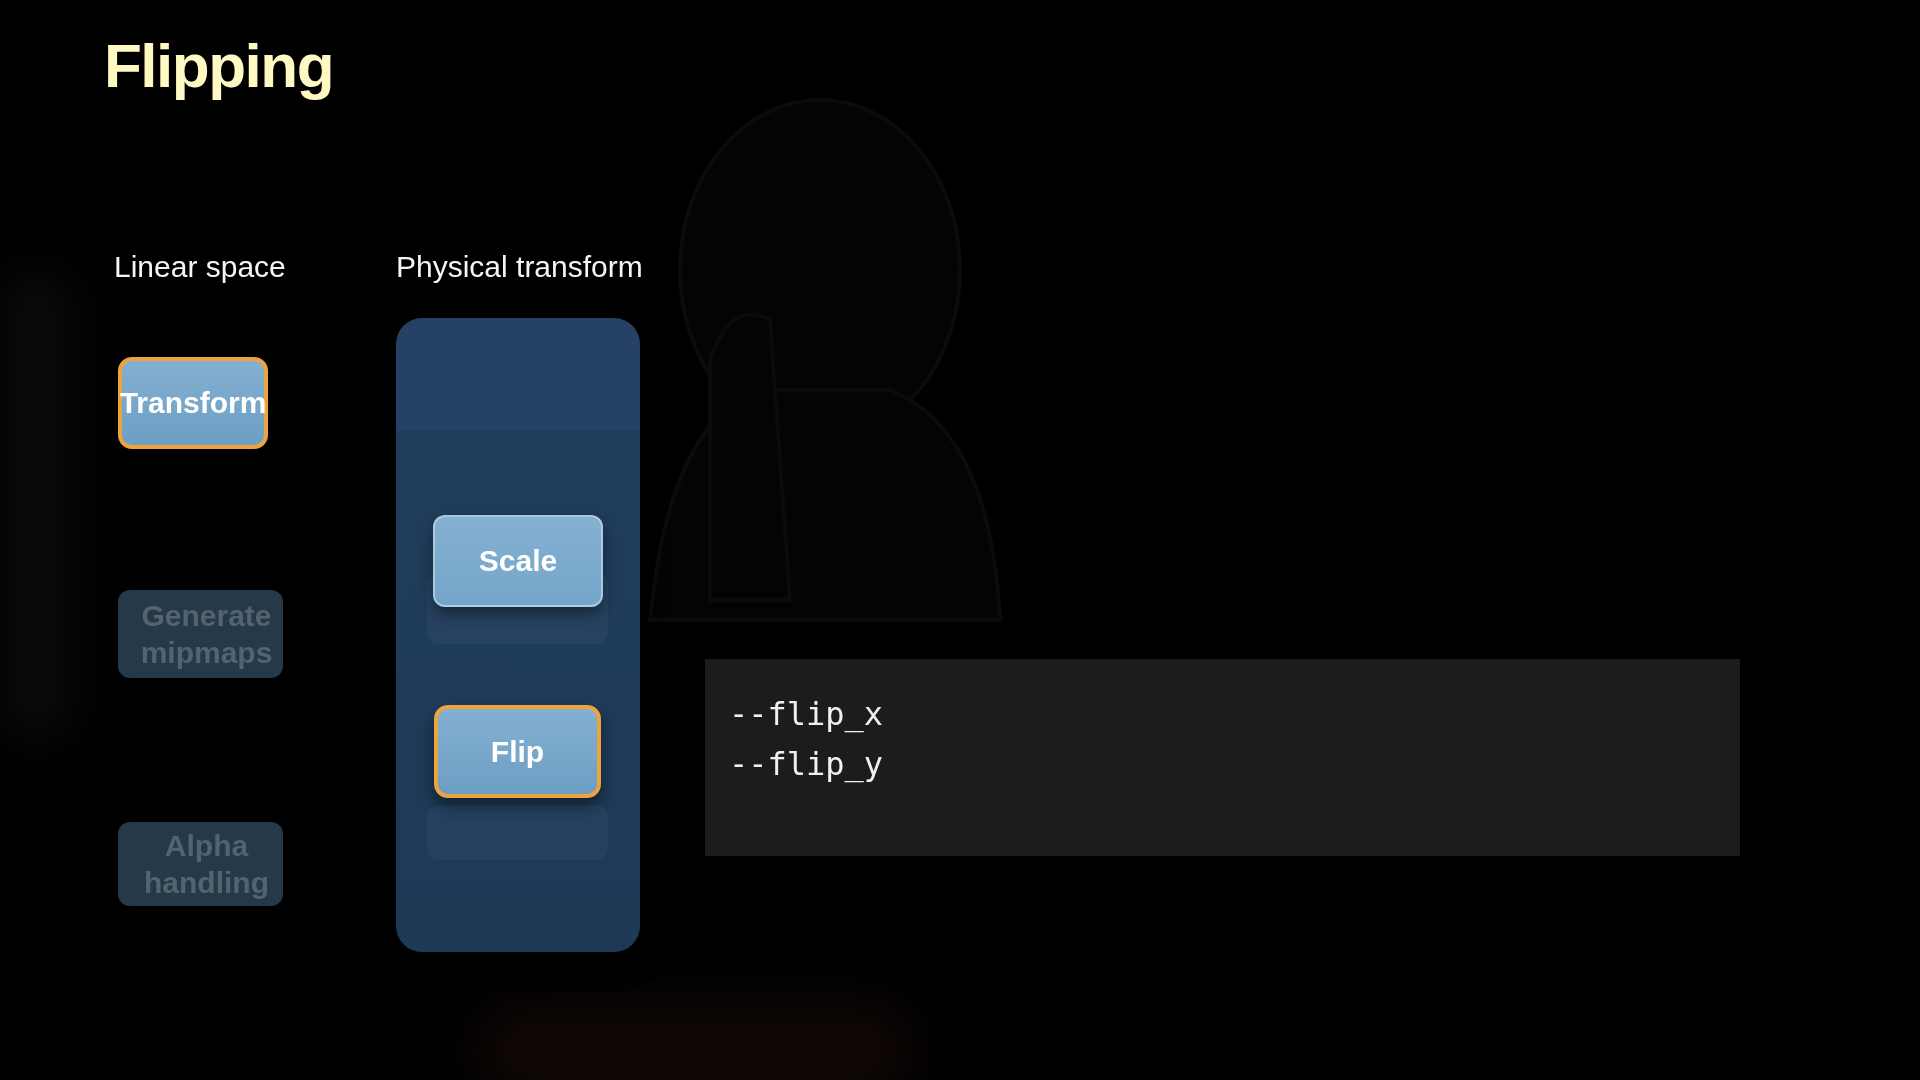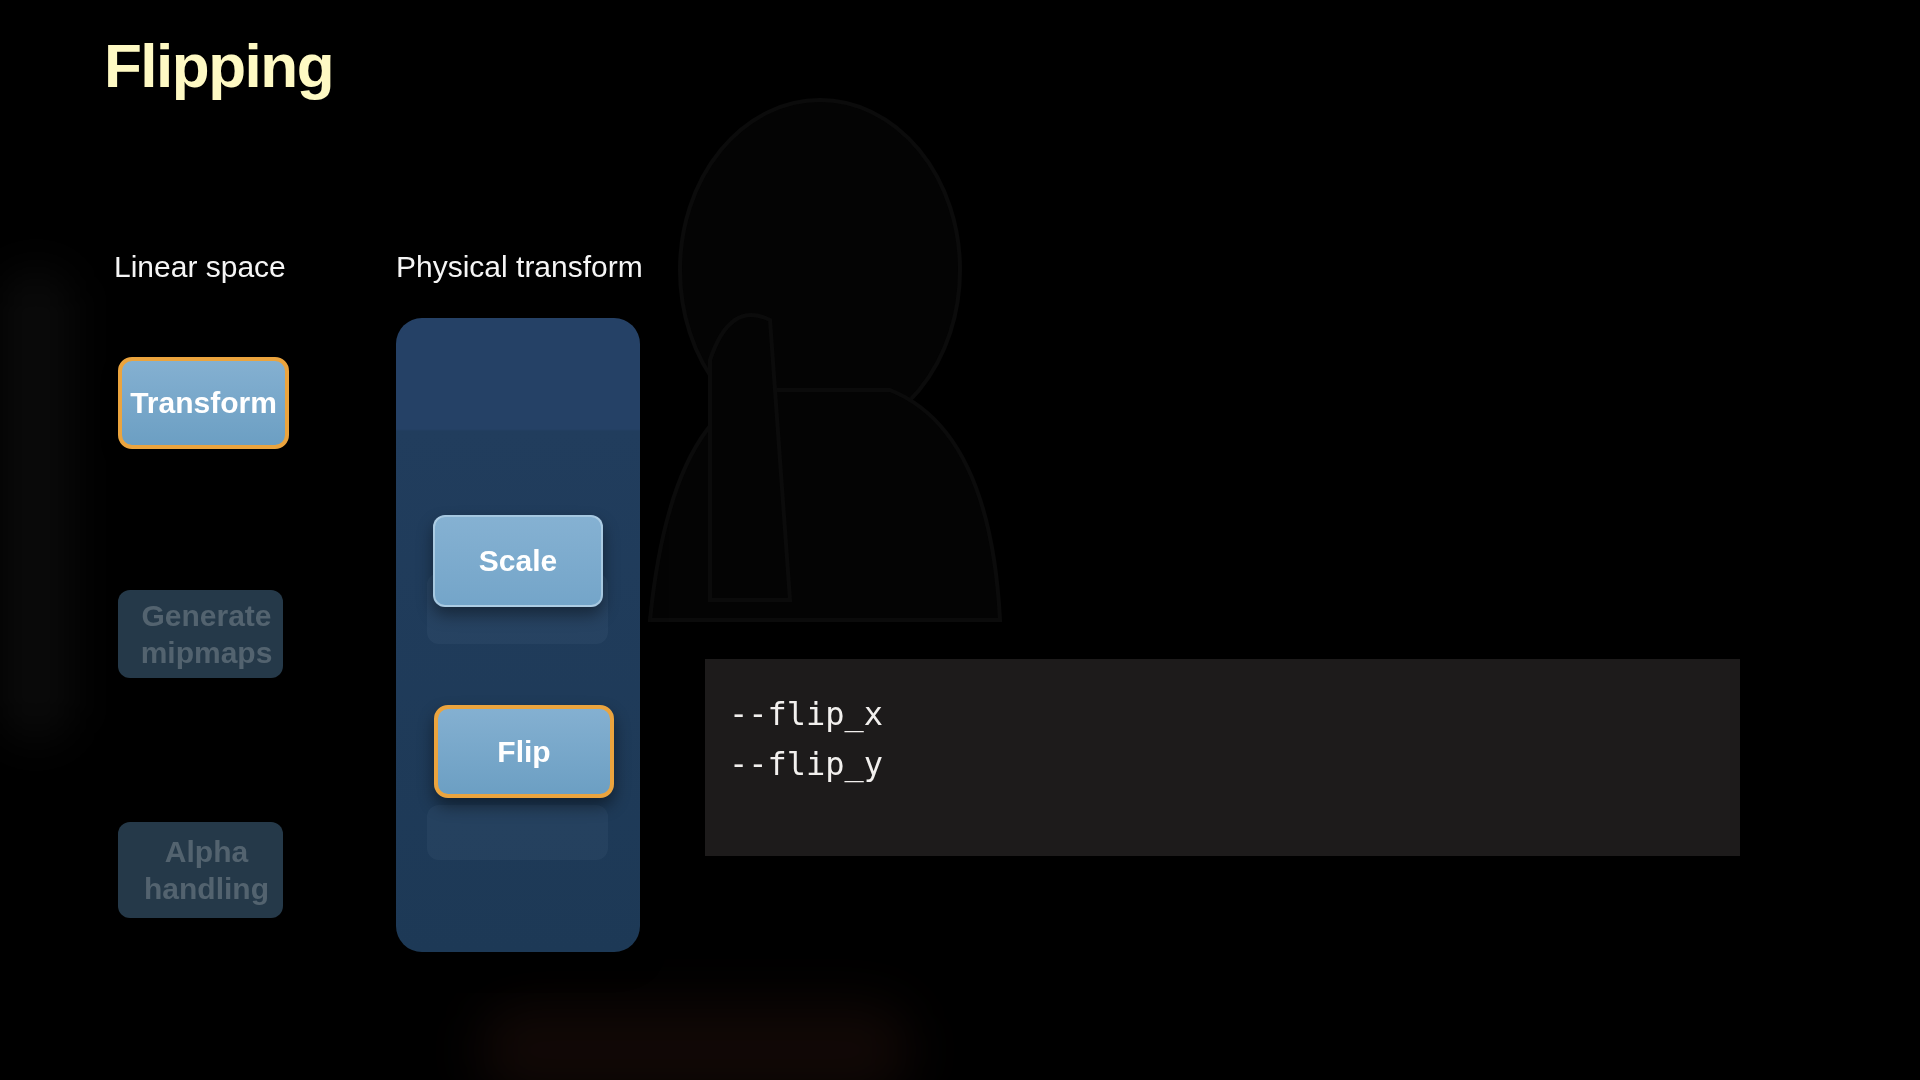--- a/index.html
+++ b/index.html
@@ -76,23 +76,23 @@
     box-shadow: 0 8px 16px rgba(0,0,0,0.40);
     margin-top: 44px;
   }
   .node-dimmed {
     background: #253949;
     border-radius: 12px;
     color: #53636f;
     padding-left: 20px;
   }
 
-  .node-transform { left: 118px; top: 357px; width: 171px; height: 92px; }
+  .node-transform { left: 118px; top: 357px; width: 150px; height: 92px; }
   .node-mipmaps   { left: 118px; top: 590px; width: 165px; height: 88px; }
-  .node-alpha     { left: 118px; top: 822px; width: 165px; height: 96px; }
+  .node-alpha     { left: 118px; top: 822px; width: 165px; height: 84px; }
 
   
   .panel {
     position: absolute;
     left: 396px; top: 318px;
     width: 244px; height: 634px;
     border-radius: 26px;
     background: linear-gradient(180deg,
         #254166 0px, #254166 111px,
         #213d5d 113px, #1d3956 100%);
@@ -102,21 +102,21 @@
     position: absolute;
     left: 31px;
     width: 181px;
     border-radius: 12px;
     background: rgba(140, 173, 203, 0.07);
   }
   .ghost-row.one { top: 255px; height: 71px; }
   .ghost-row.two { top: 487px; height: 55px; }
 
   .node-scale { left: 433px; top: 471px; width: 170px; height: 92px; }
-  .node-flip  { left: 434px; top: 705px; width: 180px; height: 93px; }
+  .node-flip  { left: 434px; top: 705px; width: 167px; height: 93px; }
 
   
   .code-block {
     position: absolute;
     left: 705px; top: 659px;
     width: 1035px; height: 197px;
     background: #1d1b1b;
     padding: 30px 0 0 24px;
   }
   .code-line {

